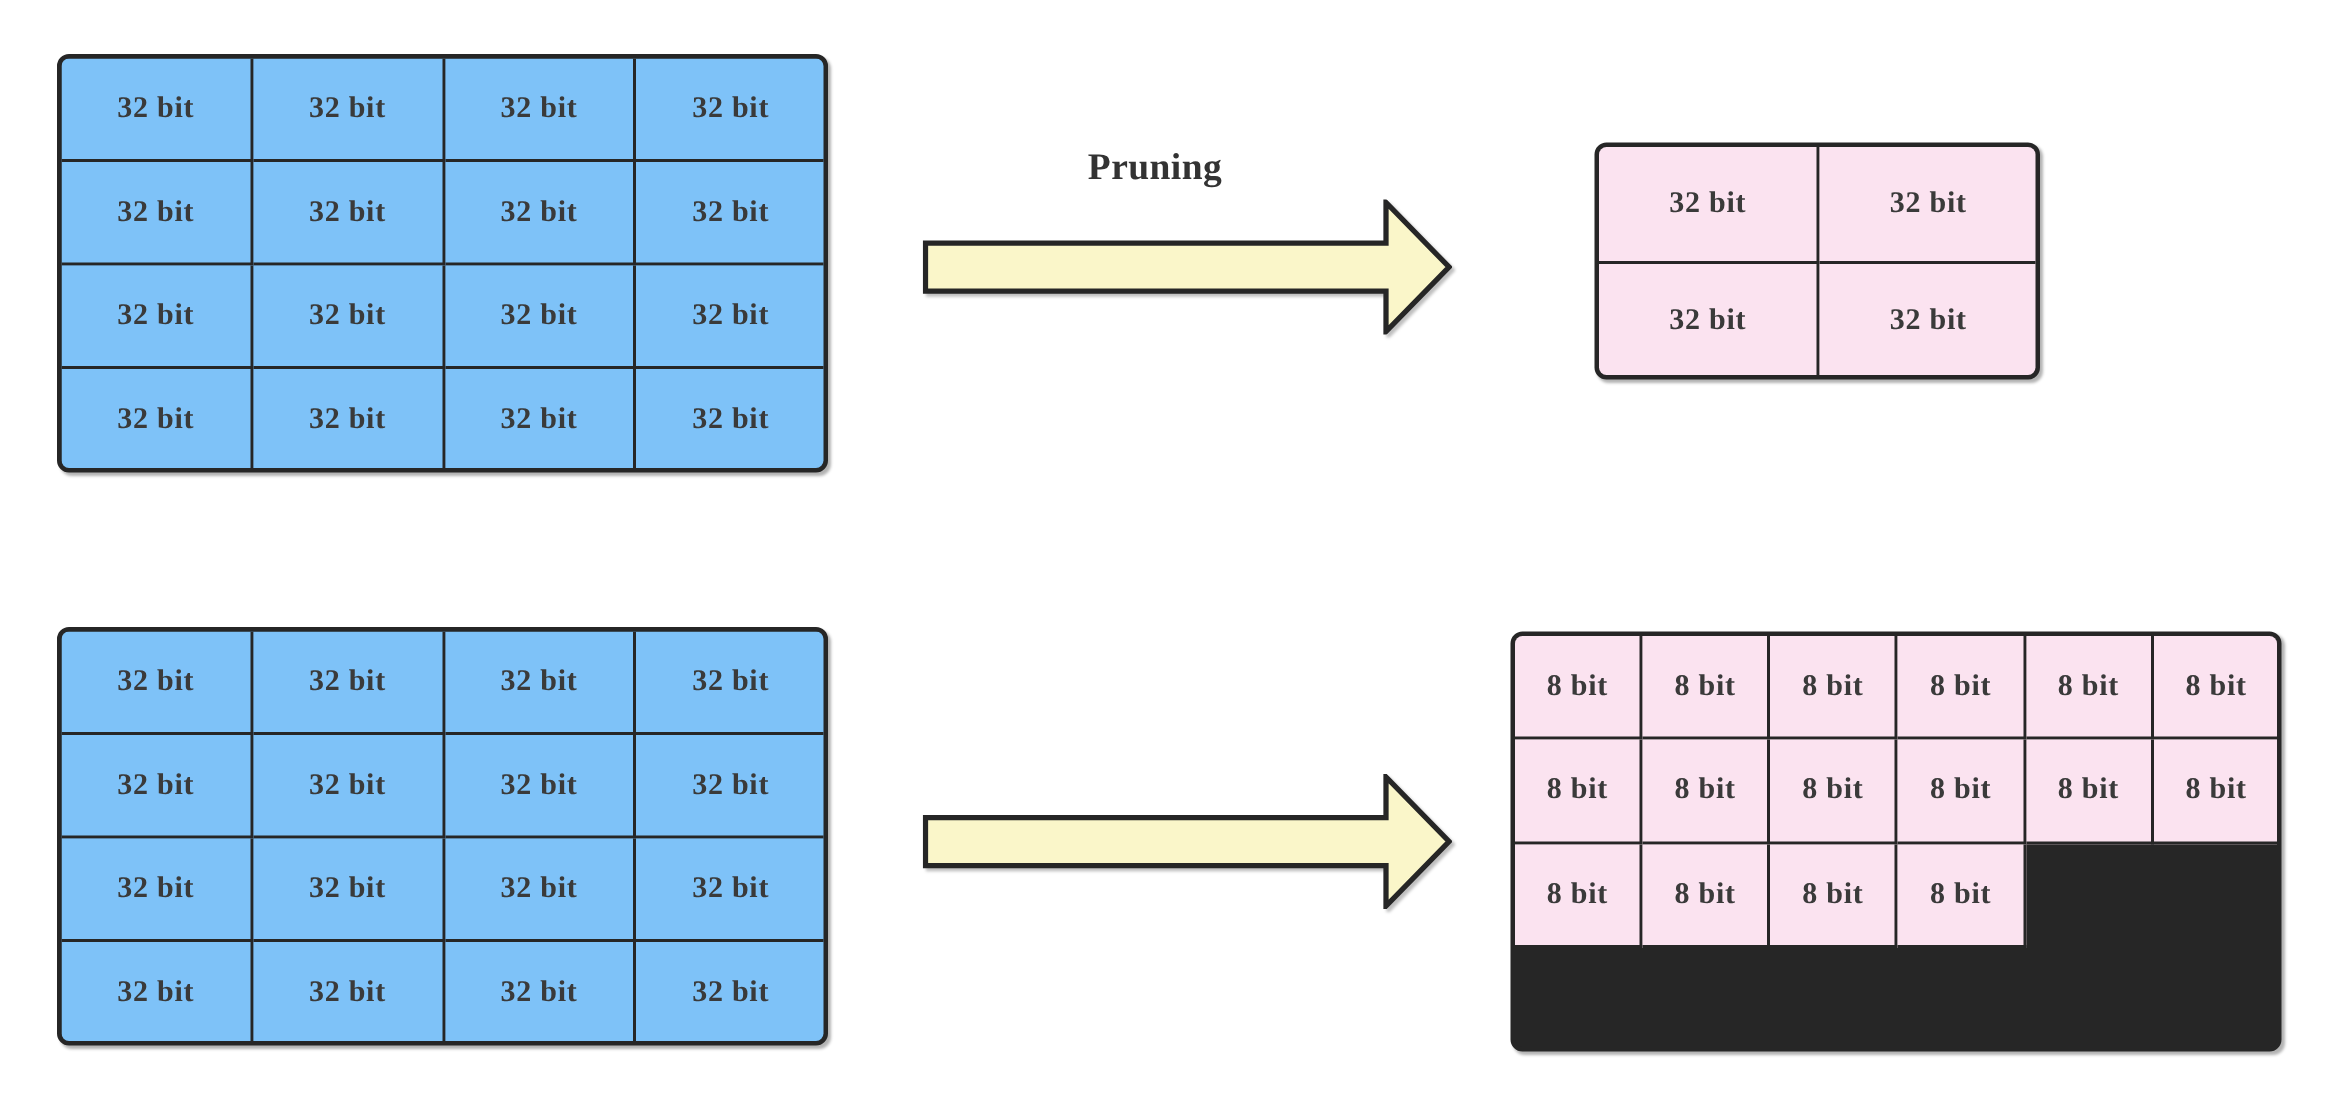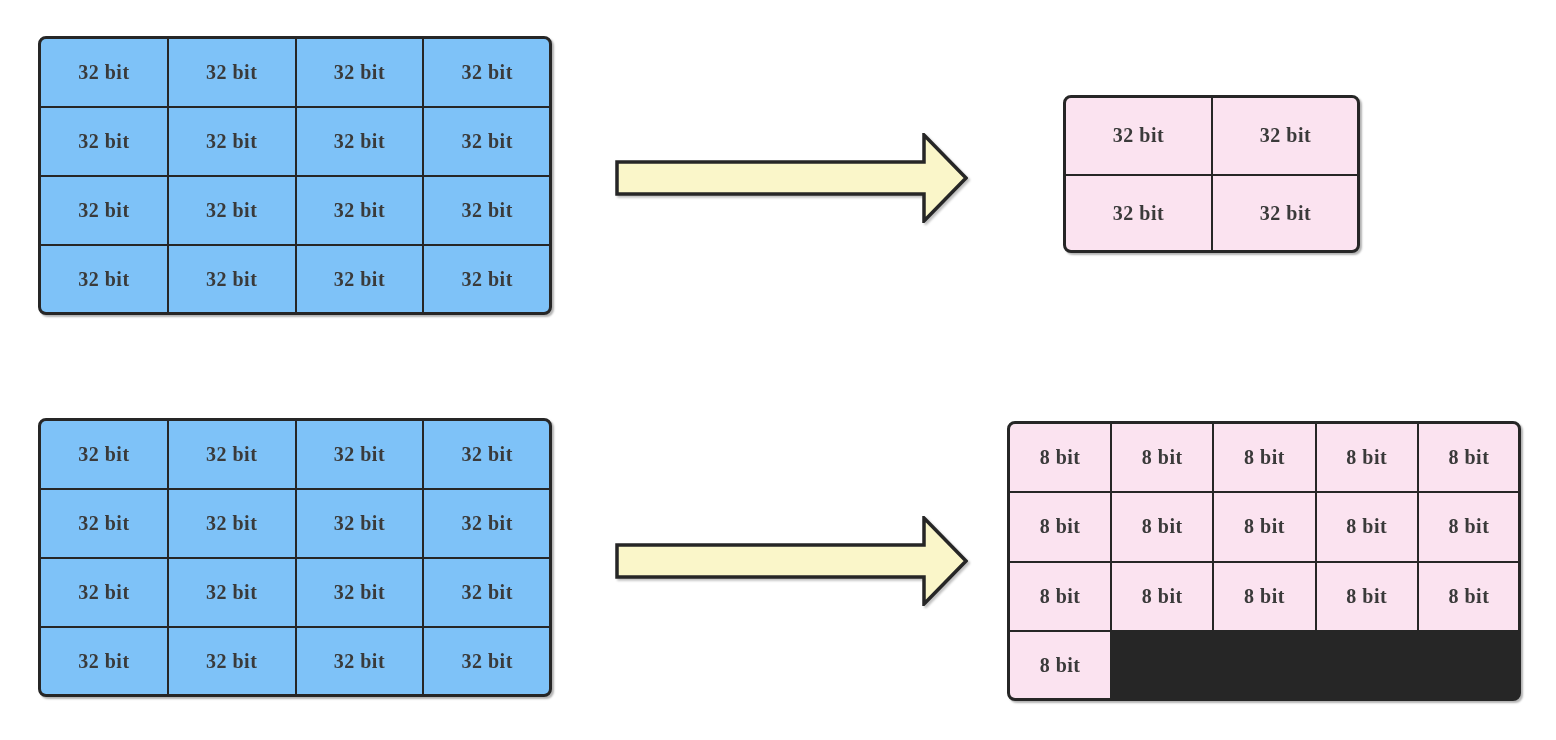--- a/index.html
+++ b/index.html
@@ -82,20 +82,21 @@
         <div class="cell" style="background: rgb(126, 194, 248);">32 bit</div>
         <div class="cell" style="background: rgb(126, 194, 248);">32 bit</div>
         <div class="cell" style="background: rgb(126, 194, 248);">32 bit</div>
         <div class="cell" style="background: rgb(126, 194, 248);">32 bit</div>
         <div class="cell" style="background: rgb(126, 194, 248);">32 bit</div>
         <div class="cell" style="background: rgb(126, 194, 248);">32 bit</div>
         <div class="cell" style="background: rgb(126, 194, 248);">32 bit</div>
       </div>
   </div>
 
+  <div class="arrow-label" id="label-pruning">Pruning</div>
 
   <svg class="arrow-svg" id="arrow-pruning" width="353" height="90" viewBox="0 0 353 90">
     <polygon class="arrow-shape" points="2,29 309,29 309,2 351,45 309,88 309,61 2,61" stroke-width="3.5" stroke-miterlimit="8" fill="#faf6c9" stroke="#262626"></polygon>
   </svg>
 
   <div class="matrix" id="grid-top-target">
     <div class="grid" style="grid-template-columns: repeat(2, 1fr); grid-template-rows: repeat(2, 1fr);">
         <div class="cell" style="background: rgb(251, 227, 240);">32 bit</div>
         <div class="cell" style="background: rgb(251, 227, 240);">32 bit</div>
         <div class="cell" style="background: rgb(251, 227, 240);">32 bit</div>
@@ -123,21 +124,21 @@
         <div class="cell" style="background: rgb(126, 194, 248);">32 bit</div>
       </div>
   </div>
 
 
   <svg class="arrow-svg" id="arrow-quantization" width="353" height="90" viewBox="0 0 353 90">
     <polygon class="arrow-shape" points="2,29 309,29 309,2 351,45 309,88 309,61 2,61" stroke-width="3.5" stroke-miterlimit="8" fill="#faf6c9" stroke="#262626"></polygon>
   </svg>
 
   <div class="matrix" id="grid-bottom-target">
-    <div class="grid" style="grid-template-columns: repeat(5, 1fr); grid-template-rows: repeat(4, 1fr);">
+    <div class="grid" style="grid-template-columns: repeat(6, 1fr); grid-template-rows: repeat(4, 1fr);">
         <div class="cell" style="background: rgb(251, 227, 240);">8 bit</div>
         <div class="cell" style="background: rgb(251, 227, 240);">8 bit</div>
         <div class="cell" style="background: rgb(251, 227, 240);">8 bit</div>
         <div class="cell" style="background: rgb(251, 227, 240);">8 bit</div>
         <div class="cell" style="background: rgb(251, 227, 240);">8 bit</div>
         <div class="cell" style="background: rgb(251, 227, 240);">8 bit</div>
         <div class="cell" style="background: rgb(251, 227, 240);">8 bit</div>
         <div class="cell" style="background: rgb(251, 227, 240);">8 bit</div>
         <div class="cell" style="background: rgb(251, 227, 240);">8 bit</div>
         <div class="cell" style="background: rgb(251, 227, 240);">8 bit</div>

